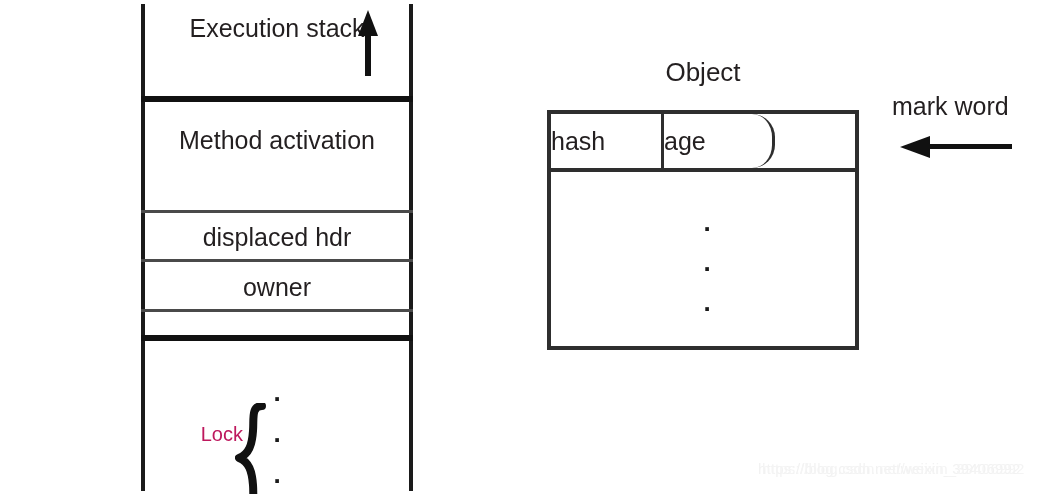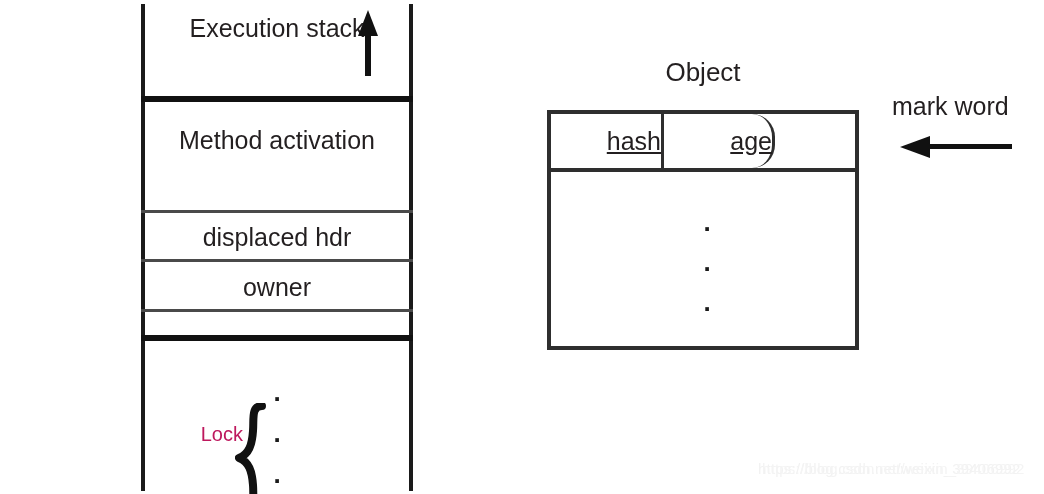--- a/index.html
+++ b/index.html
@@ -128,26 +128,25 @@
     top: 0;
     width: 100%;
     height: 58px;
     display: flex;
     box-sizing: border-box;
     border-bottom: 4px solid #2e2e2e;
   }
   .obj-cell {
     display: flex;
     align-items: center;
-    justify-content: flex-end;
+    justify-content: flex-start;
     font-size: 25px;
     color: #231f20;
     box-sizing: border-box;
     height: 100%;
-    text-decoration: underline;
   }
   .obj-cell.hash { flex: 0 0 113px; border-right: 3px solid #2e2e2e; }
   .obj-cell.age  { flex: 0 0 111px; border-right: 3px solid #2e2e2e; border-radius: 23px; }
   .obj-cell.bits { flex: 1 1 auto; }
 
   #object-body {
     position: absolute;
     left: 0;
     top: 58px;
     width: 100%;

